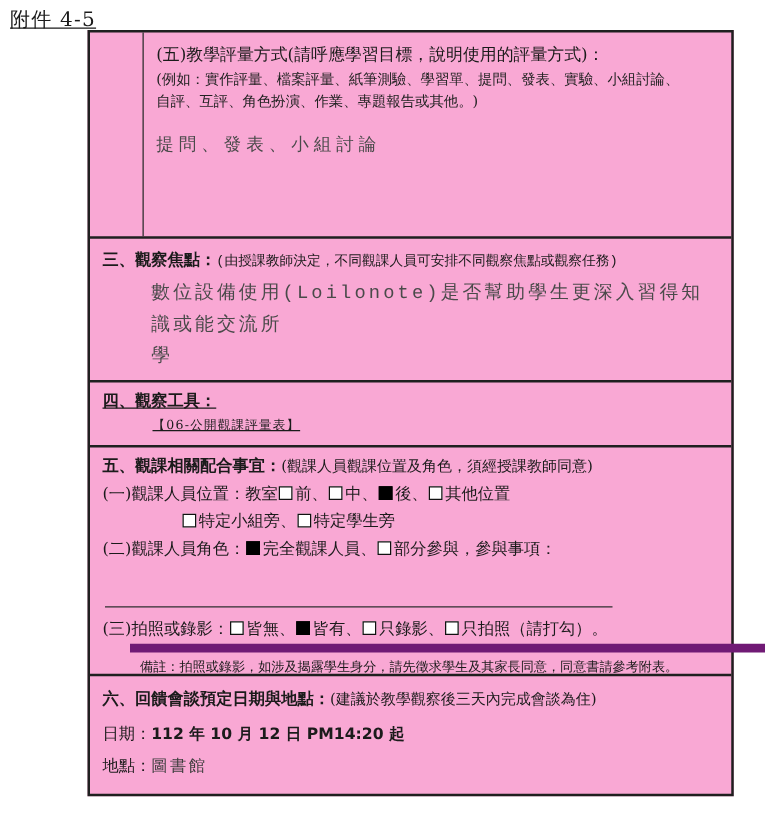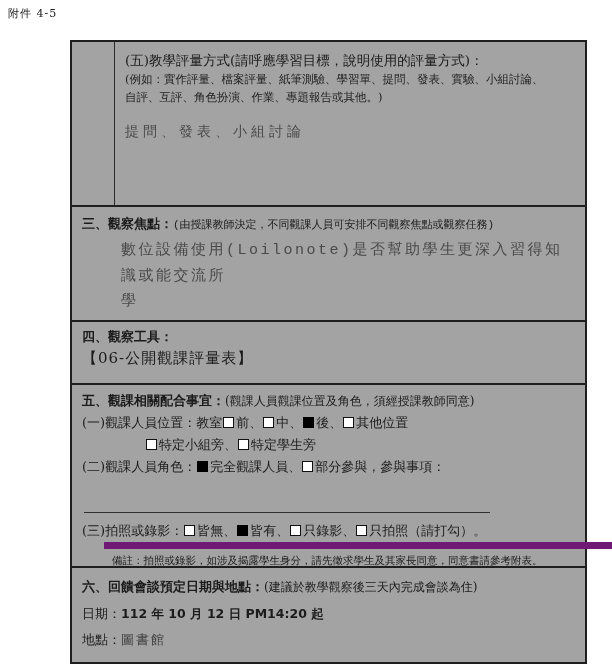--- a/index.html
+++ b/index.html
@@ -5,27 +5,27 @@
   * { margin: 0; padding: 0; box-sizing: border-box; }
   html, body {
     width: 612px; height: 664px;
     background: #ffffff;
     font-family: "DejaVu Serif", "Liberation Serif", serif;
     color: #1b1b1b;
     overflow: hidden;
   }
   .attachment-label {
     position: absolute; left: 8px; top: 6px;
-    font-size: 11px; letter-spacing: 1px;
+    font-size: 16px; letter-spacing: 1px; text-decoration: underline;
   }
   .doc-table {
-    position: absolute; left: 70px; top: 40px;
+    position: absolute; left: 70px; top: 24px;
     width: 517px;
     border: 2px solid #1f1f1f;
-    background: #a3a3a3;
+    background: #f9a8d4;
   }
   .trow { width: 100%; }
   .b-top-2 { border-top: 2px solid #1f1f1f; }
   .b-top-1 { border-top: 7px solid #701a75; margin-left: 32px; }
 
   
   .row-eval { height: 163px; display: flex; }
   .num-cell { width: 43px; border-right: 1px solid #2a2a2a; }
   .eval-content { flex: 1; padding: 9px 10px 0 10px; }
   .eval-title { font-size: 13.5px; line-height: 1.4; }
@@ -38,22 +38,22 @@
   
   .row-focus { height: 115px; padding: 8px 10px 0 10px; font-family: Liberation Mono, monospace; }
   .sec-title { font-weight: bold; font-size: 13px; }
   .sec-note { font-size: 11px; font-weight: normal; }
   .focus-answer {
     margin-top: 5px; font-size: 15px; color: #4a4a4a;
     letter-spacing: 2.5px; line-height: 1.7; margin-left: 39px;
   }
 
   
-  .row-tool { height: 63px; padding: 6px 10px 0 10px; }
-  .tool-value { margin-top: 3px; font-size: 15px; letter-spacing: 1px; }
+  .row-tool { height: 52px; padding: 6px 10px 0 10px; text-decoration: underline; }
+  .tool-value { margin-top: 3px; font-size: 10px; letter-spacing: 1px; margin-left: 40px; }
 
   
   .row-arr { height: 159px; padding: 5px 10px 0 10px; font-size: 13px; }
   .arr-line { line-height: 1.7; white-space: nowrap; }
   .arr-indent { padding-left: 63px; }
   .fill-line {
     margin: 34px 0 0 2px; width: 406px; height: 0;
     border-bottom: 1.5px solid #2f2f2f;
   }
   .photo-line { margin-top: 7px; }

